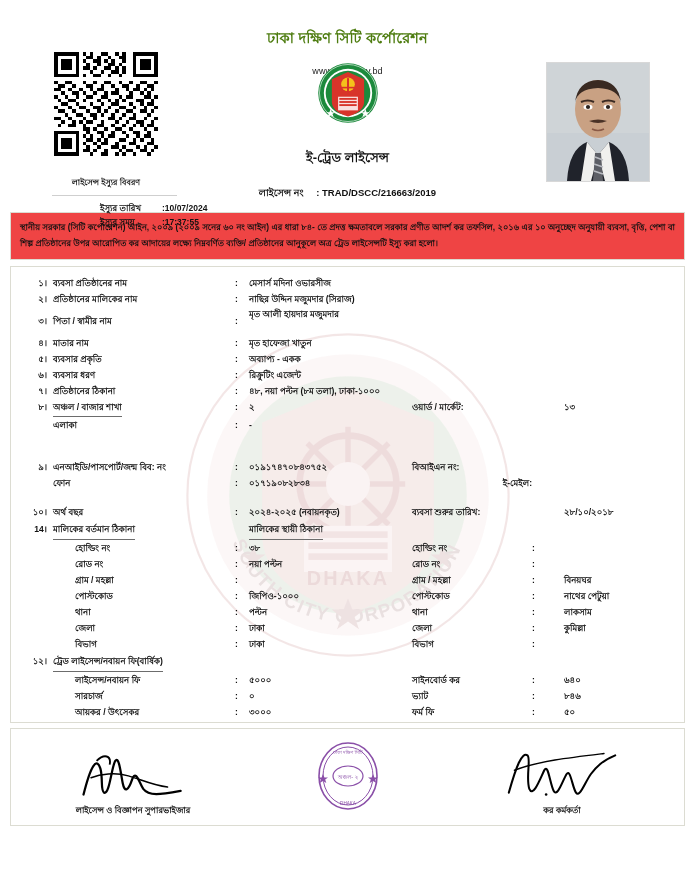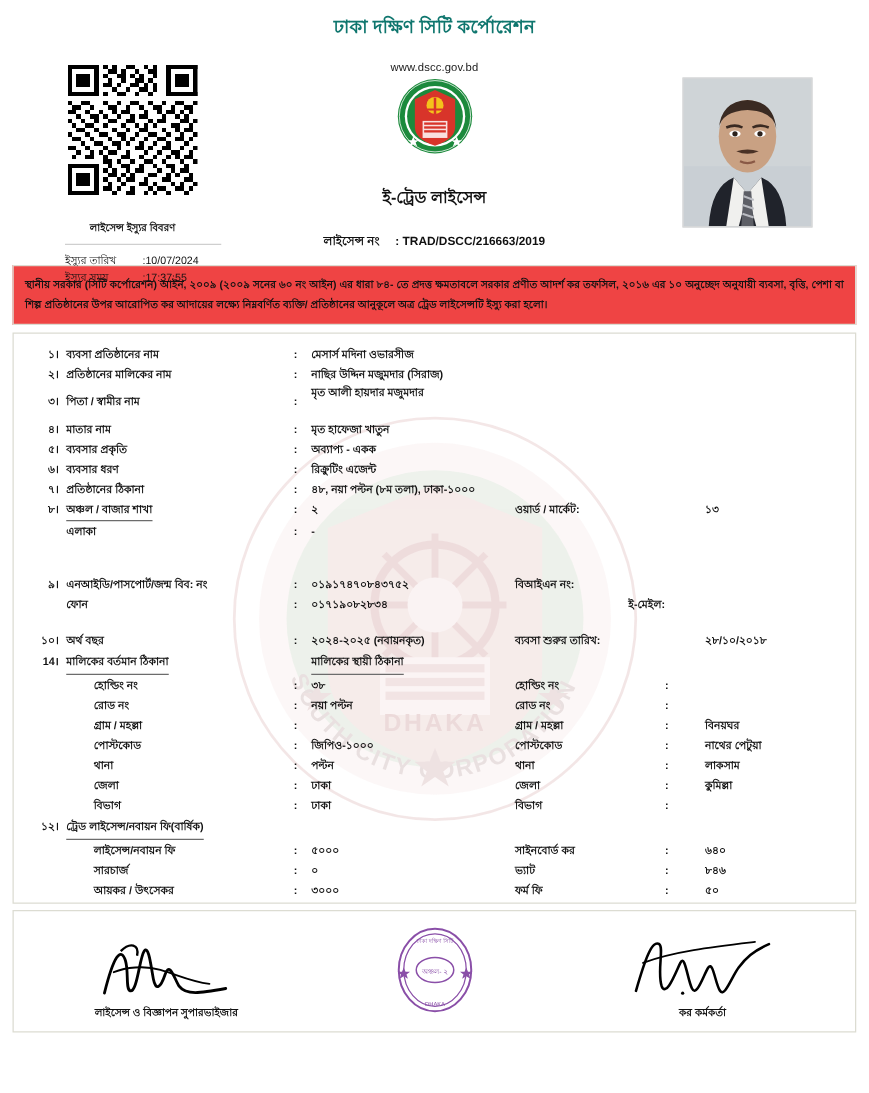--- a/index.html
+++ b/index.html
@@ -22,22 +22,22 @@
   
   .header {
     position: relative;
     height: 212px;
   }
   .org-title {
     text-align: center;
     font-size: 14.5px;
     font-weight: bold;
     letter-spacing: .2px;
-    padding-top: 10px;
-    color: #0f766e;
+    padding-top: 27px;
+    color: #4d7c0f;
   }
   .site-url {
     text-align: center;
     font-size: 9px;
     color: #1a1a1a;
     margin-top: 15px;
     letter-spacing: .1px;
   }
 
   
@@ -90,22 +90,23 @@
   }
   .qr-rule {
     width: 125px;
     height: 1px;
     background: #cfcfcf;
     margin: 6px 0 5px 0;
   }
   .qr-row {
     display: flex;
     font-size: 8.5px;
-    font-weight: normal;
+    font-weight: bold;
     line-height: 14px;
+    margin-left: 48px;
   }
   .qr-row .k { width: 62px; }
   .qr-row .v { font-family: "Liberation Sans", sans-serif; }
 
   
   .photo {
     position: absolute;
     right: 45px;
     top: 62px;
     width: 102px;

